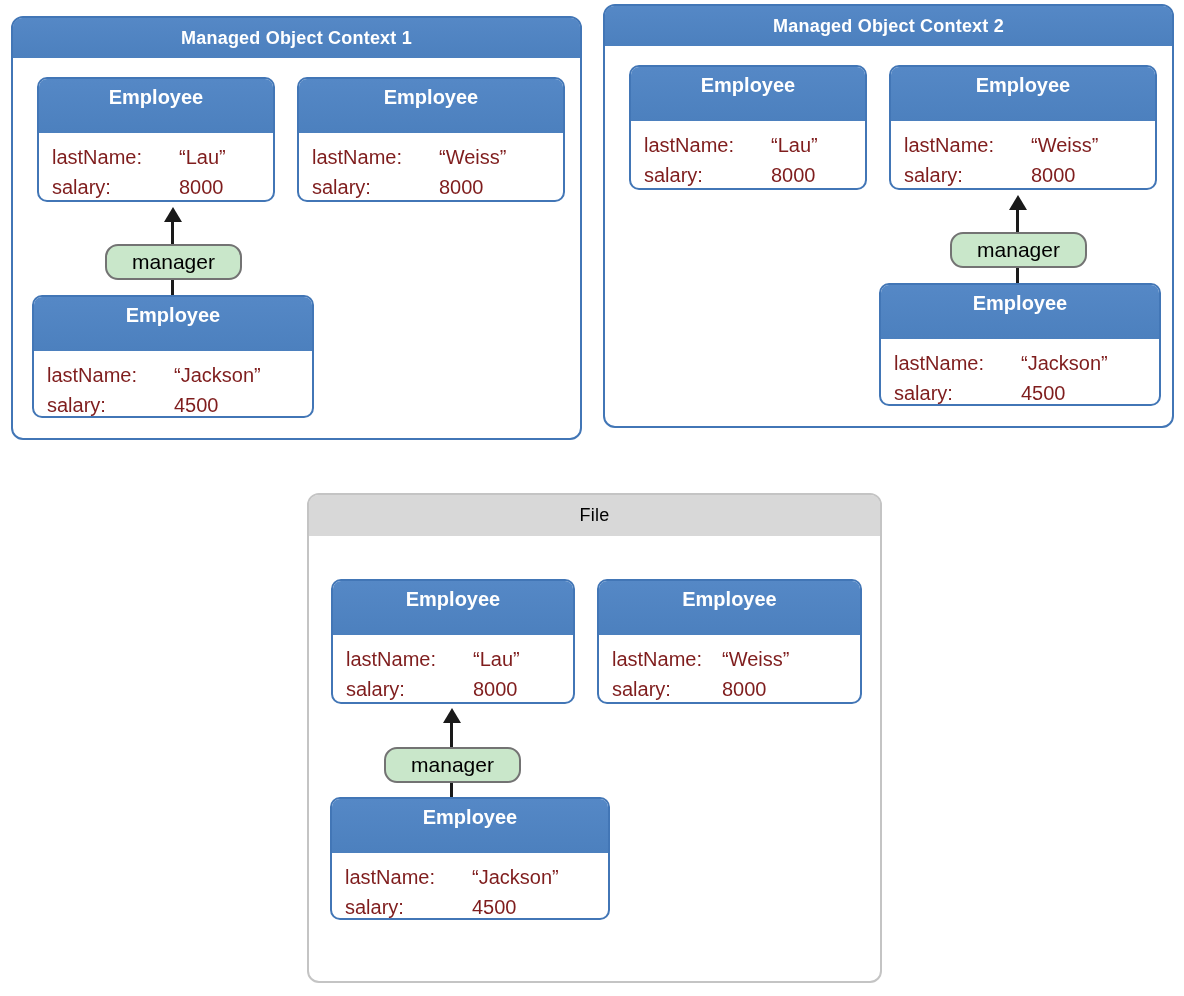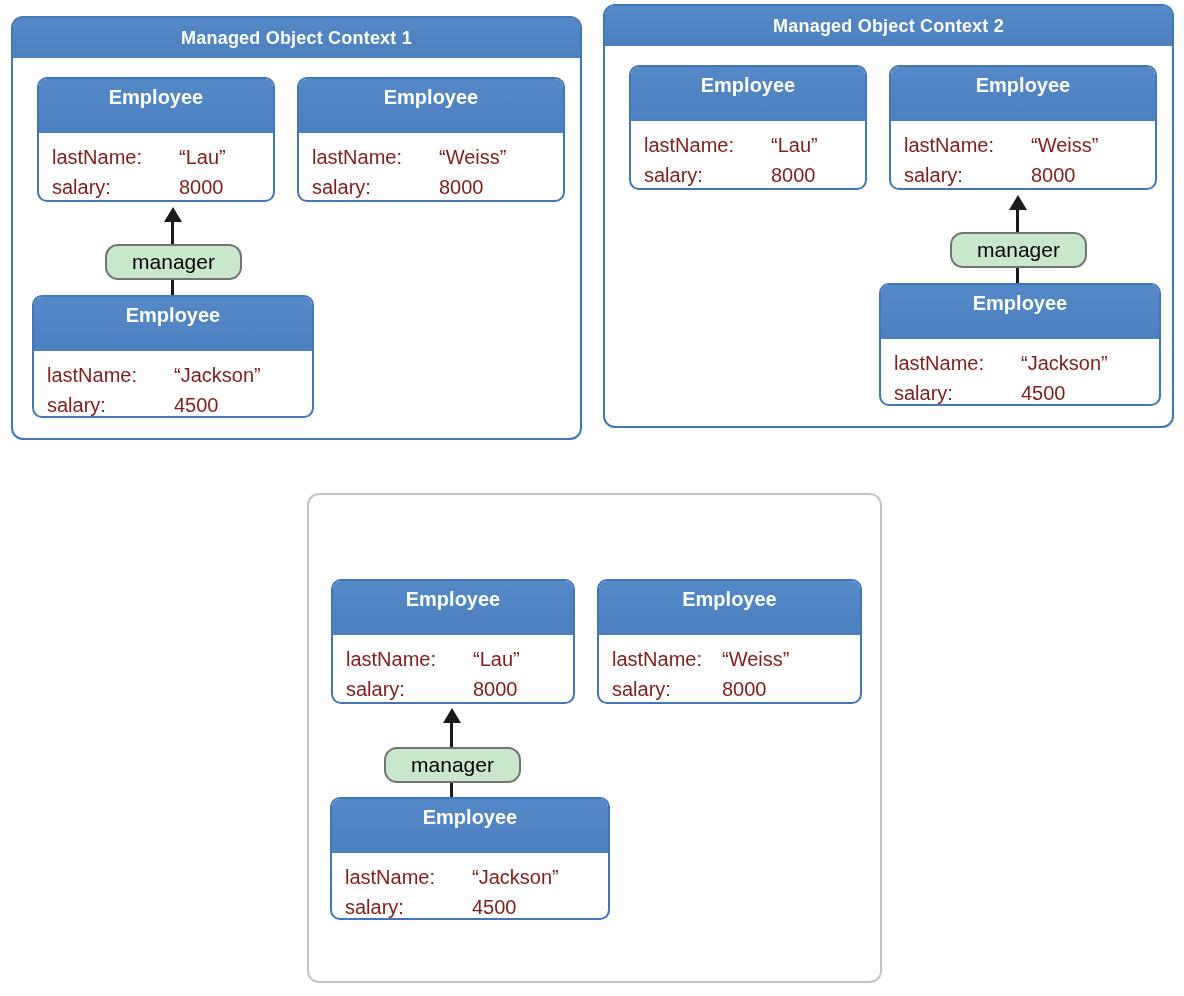--- a/index.html
+++ b/index.html
@@ -198,20 +198,21 @@
         </div>
         <div class="attr-row">
           <span class="attr-lbl">salary:</span>
           <span class="attr-val">4500</span>
         </div>
       </div>
     </div>
   </div>
 
   <div class="panel file-panel" style="left:307px;top:493px;width:575px;height:490px">
+    <div class="panel-header gray-header">File</div>
 
     <div class="emp" style="left:22px;top:84px;width:244px">
       <div class="emp-header">Employee</div>
       <div class="emp-body">
         <div class="attr-row">
           <span class="attr-lbl">lastName:</span>
           <span class="attr-val">“Lau”</span>
         </div>
         <div class="attr-row">
           <span class="attr-lbl">salary:</span>

